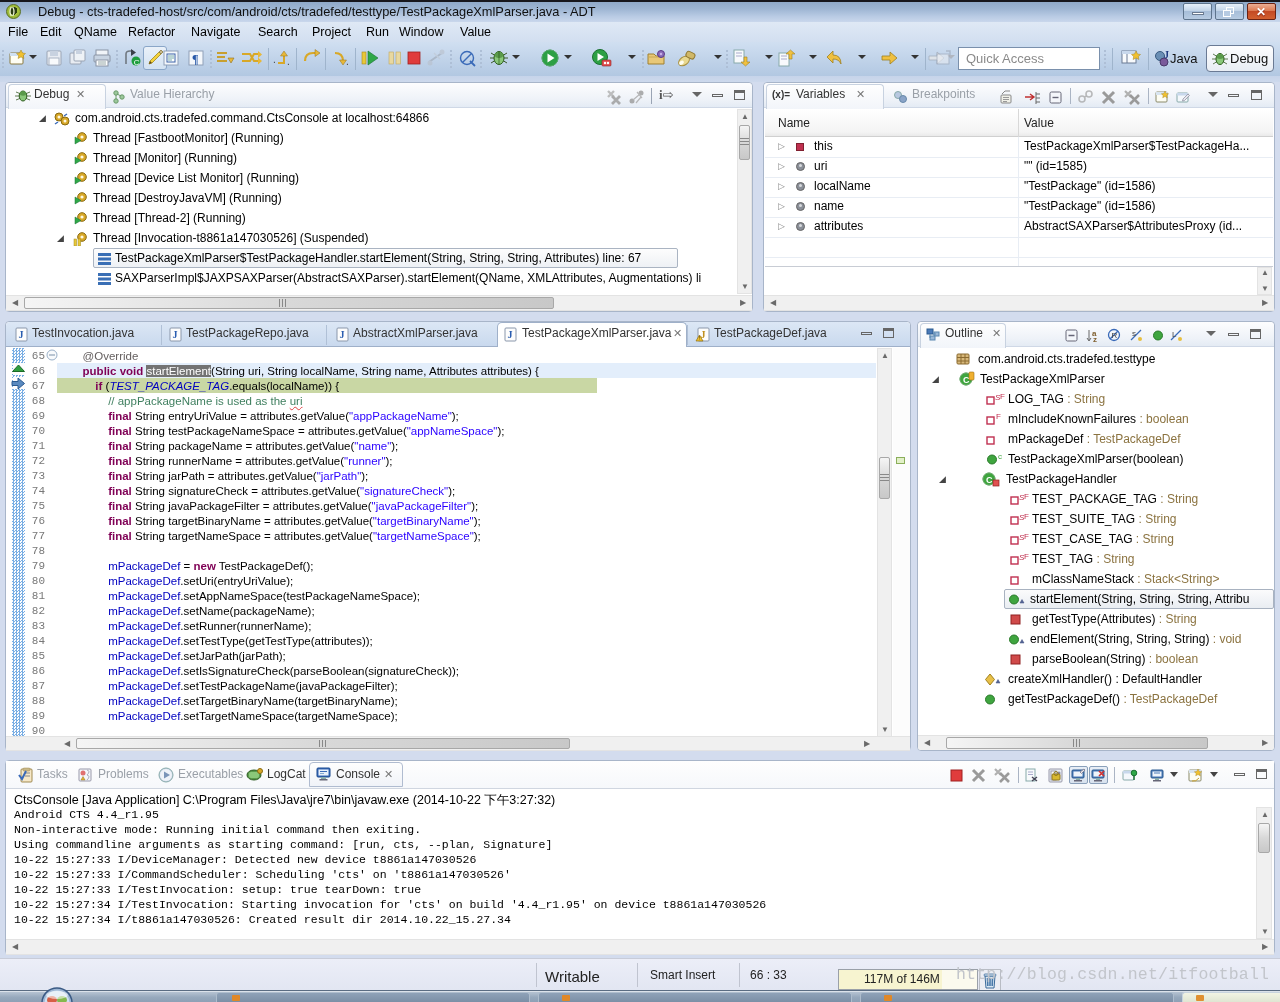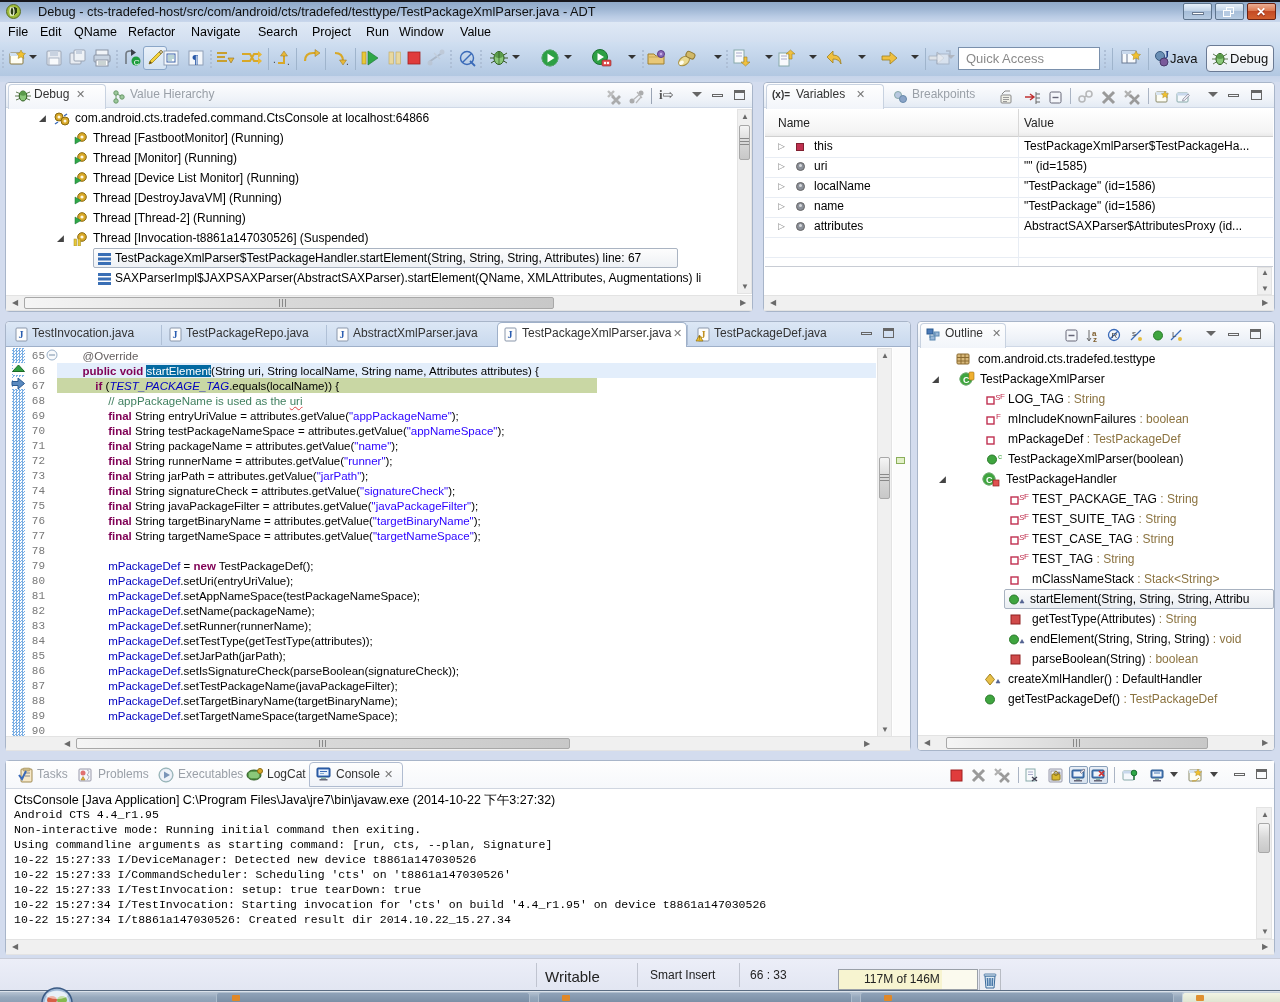--- a/index.html
+++ b/index.html
@@ -575,21 +575,21 @@
   <svg class="ab" style="left:40px;top:27px" width="12" height="12">
       <circle cx="6" cy="6" r="5" fill="#f8fafc" stroke="#9ab0c8"></circle>
       <line x1="3" y1="6" x2="9" y2="6" stroke="#7a90a8"></line>
     </svg>
 
   <div class="ab" style="left:51px;top:41px;width:819px;height:15px;background:#e3eefb"></div>
   <div class="ab" style="left:51px;top:56px;width:540px;height:15px;background:#c9d7a4"></div>
   <div class="ln" style="top:27px">65</div>
 <div class="cl" style="top:27px">        <span class="gray">@Override</span></div>
 <div class="ln" style="top:42px">66</div>
-<div class="cl" style="top:42px">        <span class="k">public</span> <span class="k">void</span> <span style="background:#0369a1;color:#fff">startElement</span>(String uri, String localName, String name, Attributes attributes) {</div>
+<div class="cl" style="top:42px">        <span class="k">public</span> <span class="k">void</span> <span style="background:#737373;color:#fff">startElement</span>(String uri, String localName, String name, Attributes attributes) {</div>
 <div class="ln" style="top:57px">67</div>
 <div class="cl" style="top:57px">            <span class="k">if</span> (<span class="sfi">TEST_PACKAGE_TAG</span>.equals(localName)) {</div>
 <div class="ln" style="top:72px">68</div>
 <div class="cl" style="top:72px">                <span class="cm">// appPackageName is used as the <span style="text-decoration:underline wavy #e04040 1px">uri</span></span></div>
 <div class="ln" style="top:87px">69</div>
 <div class="cl" style="top:87px">                <span class="k">final</span> String entryUriValue = attributes.getValue(<span class="str">"appPackageName"</span>);</div>
 <div class="ln" style="top:102px">70</div>
 <div class="cl" style="top:102px">                <span class="k">final</span> String testPackageNameSpace = attributes.getValue(<span class="str">"appNameSpace"</span>);</div>
 <div class="ln" style="top:117px">71</div>
 <div class="cl" style="top:117px">                <span class="k">final</span> String packageName = attributes.getValue(<span class="str">"name"</span>);</div>
@@ -936,20 +936,21 @@
   <div class="ab" style="left:838px;top:10px;width:140px;height:21px;border:1px solid #9aa0a8;background:linear-gradient(90deg,#f7f4d0 0 75%,#fbfaee 75%)"></div>
   <div class="ab" style="left:864px;top:13px;font-size:12px;color:#222">117M of 146M</div>
   <div class="ab" style="left:979px;top:10px;width:22px;height:22px;border:1px solid #b8bcc4;background:#eceef4"></div>
   <svg class="ab" style="left:981px;top:12px" width="18" height="19">
       <path d="M4 5 L14 5 L13 17 L5 17 Z" fill="#ddeaf4" stroke="#3a6a9a"></path>
       <line x1="6.5" y1="7" x2="6.8" y2="15" stroke="#4a7aaa" stroke-width="1.6"></line>
       <line x1="9" y1="7" x2="9" y2="15" stroke="#4a7aaa" stroke-width="1.6"></line>
       <line x1="11.5" y1="7" x2="11.2" y2="15" stroke="#4a7aaa" stroke-width="1.6"></line>
       <rect x="3" y="3" width="12" height="2" rx="1" fill="#ddeaf4" stroke="#3a6a9a" stroke-width=".8"></rect>
     </svg>
+  <div class="ab mono" style="left:956px;top:6px;font-size:16.5px;color:#c2c5cb;letter-spacing:0.2px">http://blog.csdn.net/itfootball</div>
 </div>
 
 <div class="ab" style="left:0;top:990px;width:1280px;height:12px;background:linear-gradient(#c2cdda,#97a9bd 60%,#8ea0b5)">
   <div class="ab" style="left:0;top:0;width:1280px;height:1px;background:#5a6c82"></div>
   <div class="ab" style="left:0;top:1px;width:1280px;height:1px;background:#dbe2ea"></div>
   <div class="ab" style="left:216px;top:2px;width:314px;height:10px;border:1px solid #aebdcd;border-bottom:none;border-radius:3px 3px 0 0;background:linear-gradient(#8fa2b8,#7b8fa6)"></div>
   <div class="ab" style="left:538px;top:2px;width:314px;height:10px;border:1px solid #aebdcd;border-bottom:none;border-radius:3px 3px 0 0;background:linear-gradient(#8fa2b8,#7b8fa6)"></div>
   <div class="ab" style="left:860px;top:2px;width:314px;height:10px;border:1px solid #aebdcd;border-bottom:none;border-radius:3px 3px 0 0;background:linear-gradient(#8fa2b8,#7b8fa6)"></div>
   <div class="ab" style="left:1182px;top:2px;width:98px;height:10px;border:1px solid #c8d4de;border-bottom:none;border-right:none;border-radius:3px 0 0 0;background:linear-gradient(#f2f4e4,#dfe5d2)"></div>
   <div class="ab" style="left:232px;top:5px;width:8px;height:6px;background:#e08828;border-radius:1px"></div>

